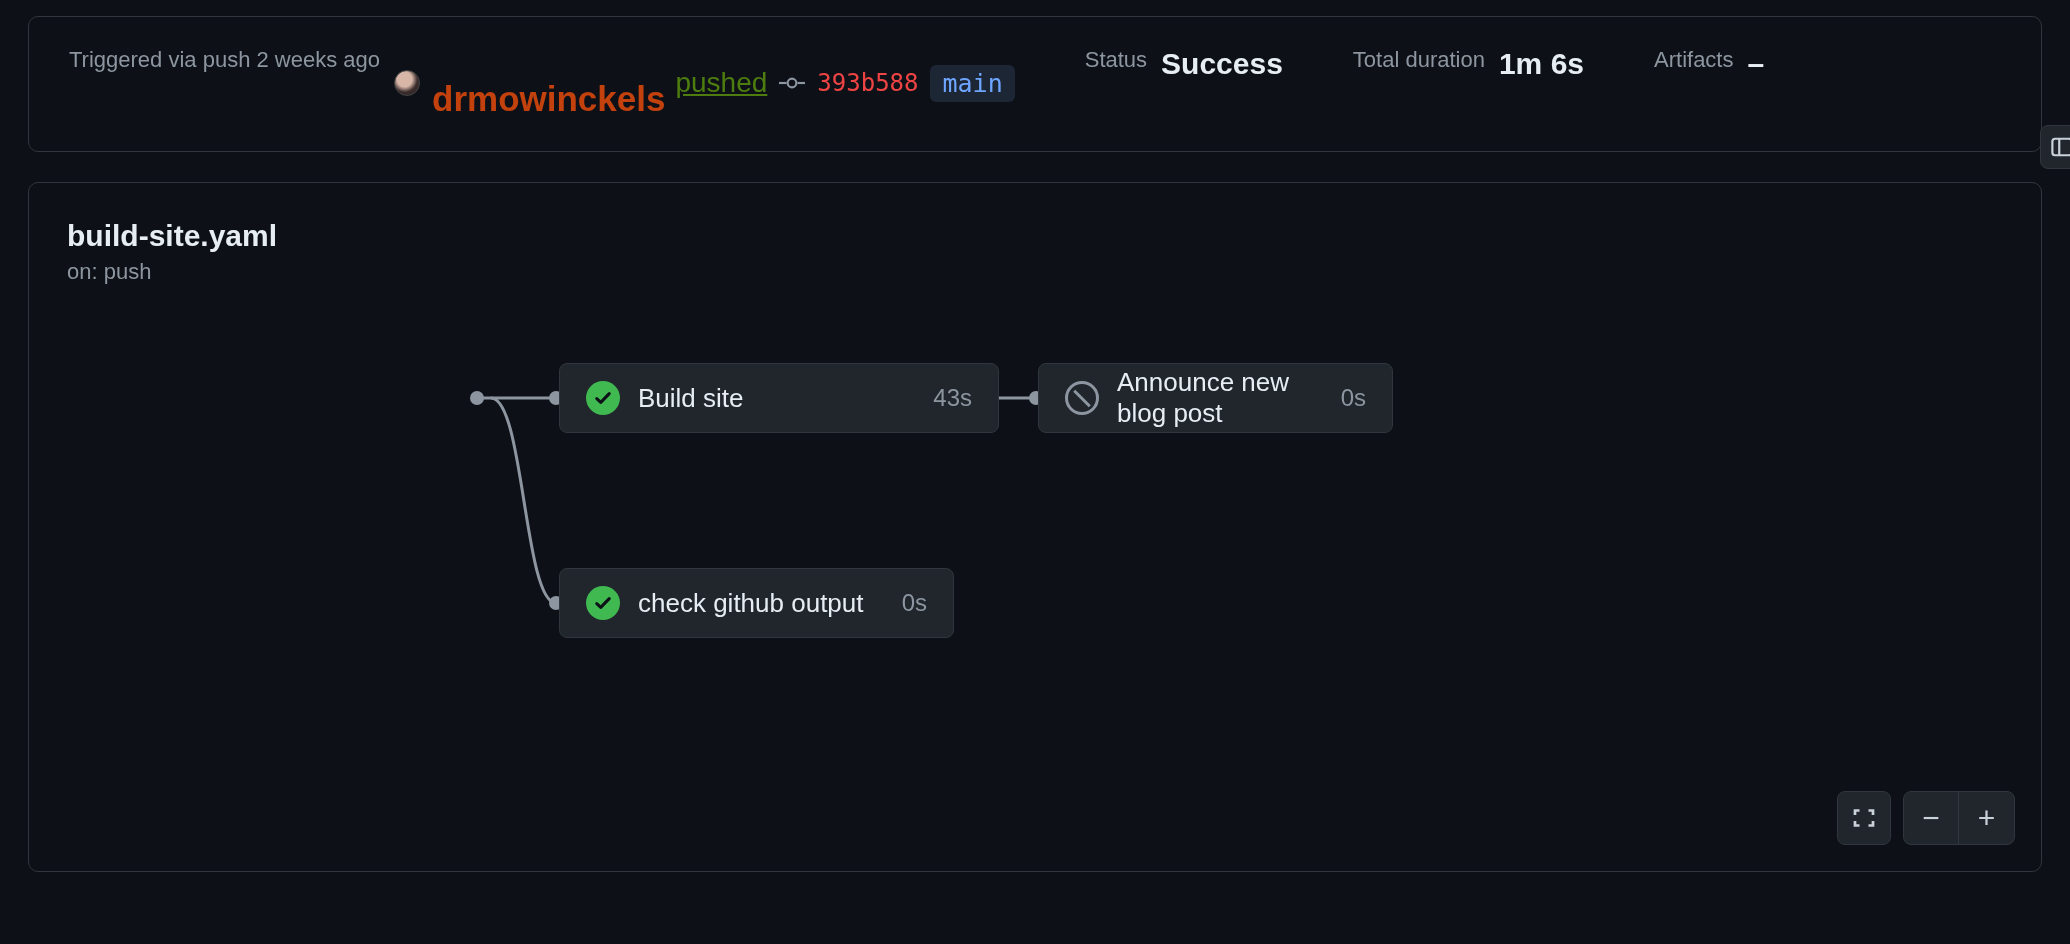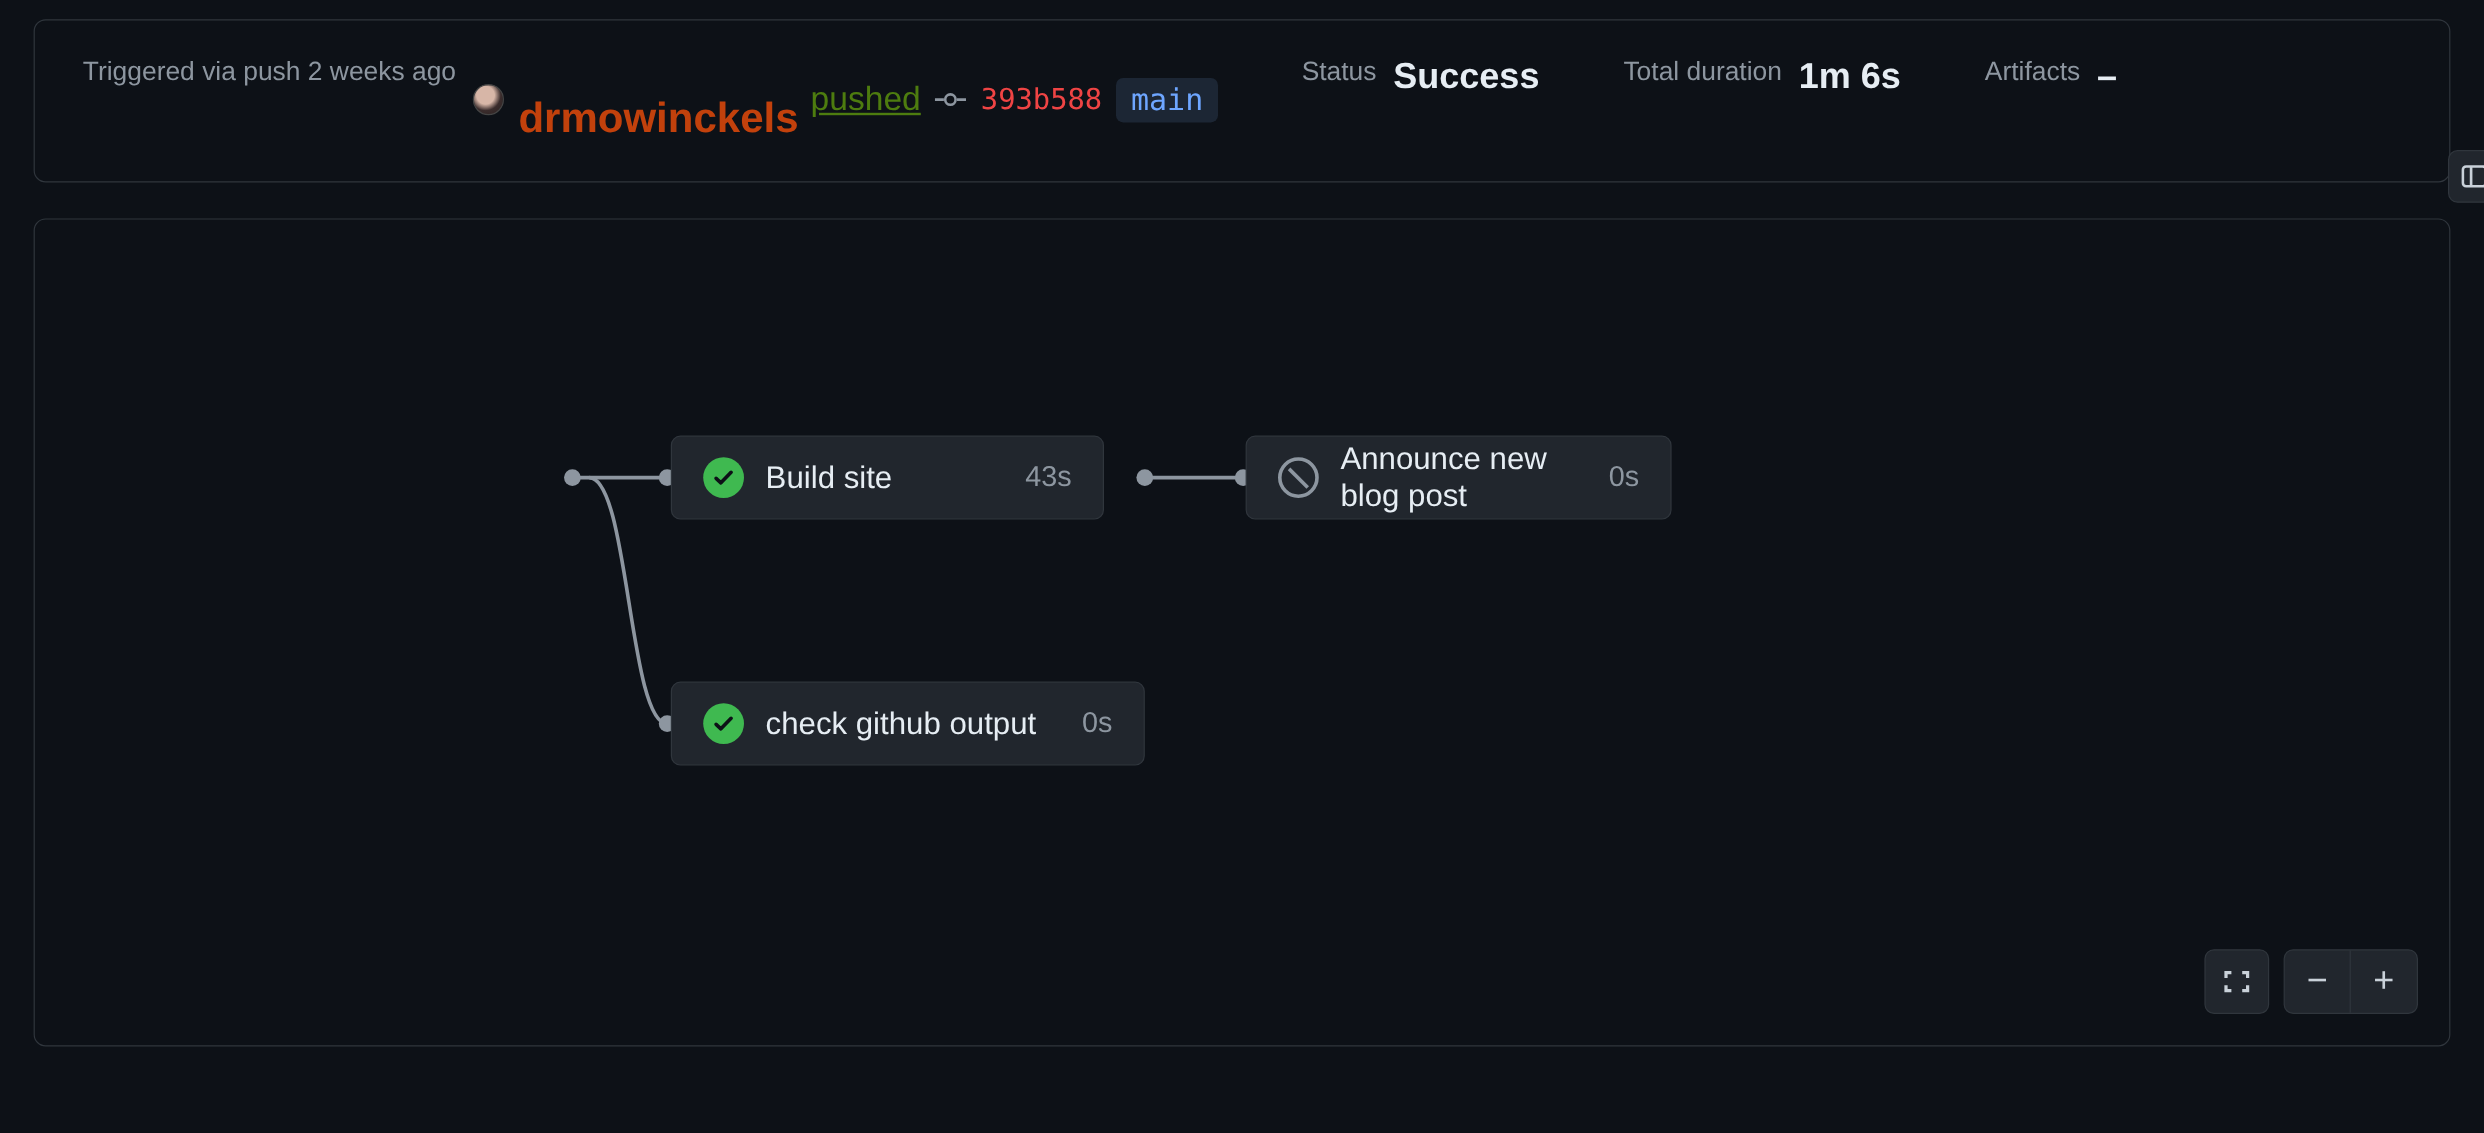--- a/index.html
+++ b/index.html
@@ -211,37 +211,41 @@
 </div>
 
 <div class="float-btn">
   <svg viewBox="0 0 16 16" width="22" height="22" fill="currentColor">
     <rect x="1" y="2" width="14" height="12" rx="2" fill="none" stroke="currentColor" stroke-width="1.6"></rect>
     <line x1="6" y1="2" x2="6" y2="14" stroke="currentColor" stroke-width="1.6"></line>
   </svg>
 </div>
 
 <div class="graph-panel">
+  <div class="graph-header">
+    <div class="wf-file">build-site.yaml</div>
+    <div class="wf-on">on: push</div>
+  </div>
 
   <div class="graph-area">
 
     <svg class="edge-svg" width="1520" height="520">
       <path d="M 448 215 L 527 215" stroke="#8d96a0" stroke-width="3" fill="none"></path>
       <path d="M 925 215 L 1007 215" stroke="#8d96a0" stroke-width="3" fill="none"></path>
       <path d="M 462 215 C 495 215, 495 420, 527 420" stroke="#8d96a0" stroke-width="3" fill="none"></path>
     </svg>
 
     <div class="dot" style="left:441px; top:208px;"></div>
     <div class="dot" style="left:520px; top:208px;"></div>
     <div class="dot" style="left:918px; top:208px;"></div>
     <div class="dot" style="left:1000px; top:208px;"></div>
     <div class="dot" style="left:520px; top:413px;"></div>
 
 
-    <div class="job-node" style="left:530px; top:180px; width:361px;">
+    <div class="job-node" style="left:530px; top:180px; width:440px;">
       <span class="status-success">
         <svg viewBox="0 0 16 16">
             <path d="M3 8.5 L6.2 11.5 L13 4.5" stroke="#0d1117" stroke-width="2.4" fill="none" stroke-linecap="round" stroke-linejoin="round"></path>
           </svg>
       </span>
       <span>Build site</span>
       <span class="spacer"></span>
       <span class="job-time">43s</span>
     </div>
 

